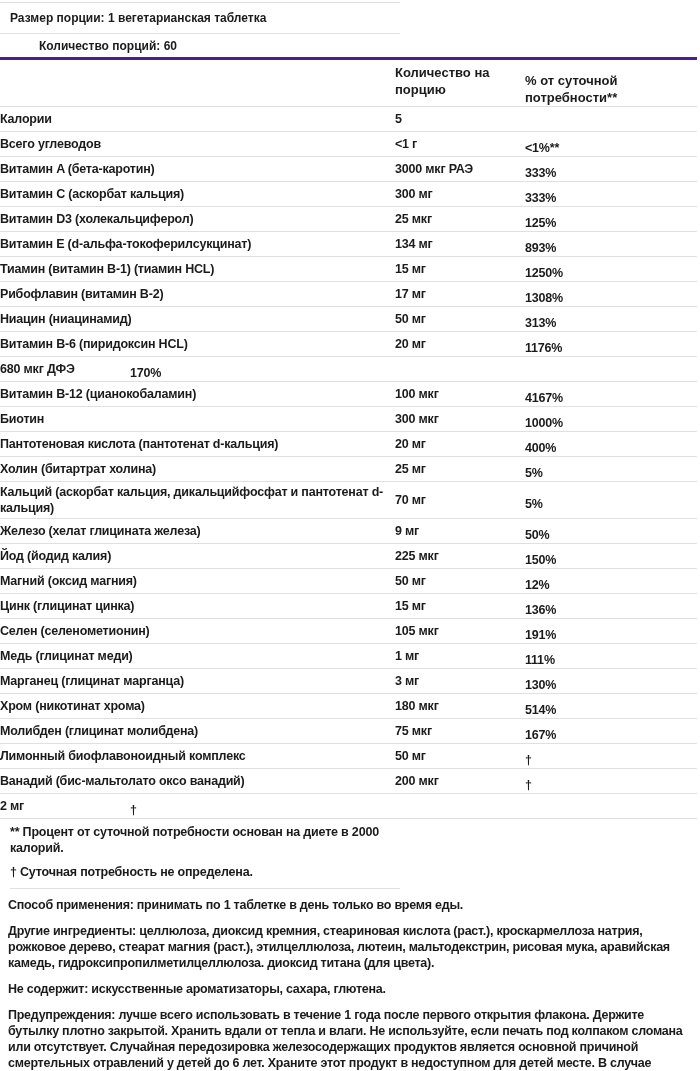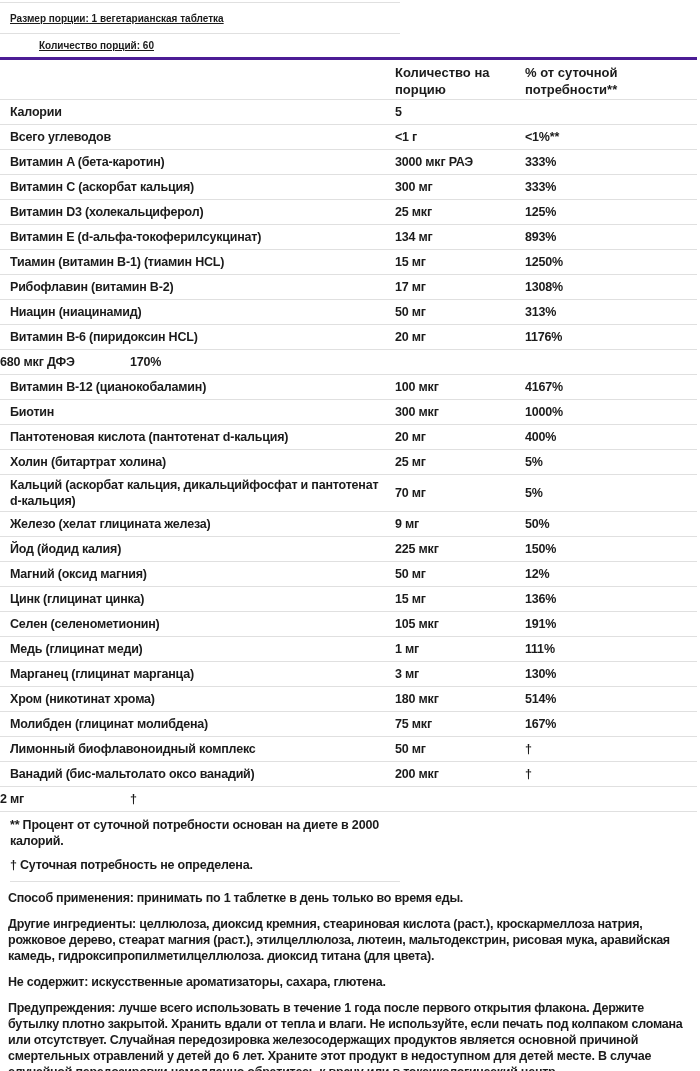--- a/index.html
+++ b/index.html
@@ -10,36 +10,35 @@
     font-weight:bold;
   }
   .page { width:700px; }
 
   
   .serving-table { width:400px; margin-top:2px; }
   .serving-row {
     border-top:1px solid #e0e0e0;
     height:31px; display:flex; align-items:center;
     padding-left:10px; box-sizing:border-box;
-    font-size:10px;
-    text-decoration:underline;
+    font-size:12px;
   }
   .serving-row.second { height:24px;padding-left:39px; }
 
   
   .facts { border-top:3px solid #4c1d95; width:697px; }
   .t-row {
     display:flex; align-items:center;
     min-height:25px; box-sizing:border-box;
     border-bottom:1px solid #e0e0e0;
     font-size:12.5px; letter-spacing:-0.2px; line-height:16px;
   }
-  .c1 { flex:0 0 395px; padding:2px 5px 2px 10px; box-sizing:border-box; }
+  .c1 { flex:0 0 395px; padding:2px 5px 2px 0; box-sizing:border-box; }
   .c2 { flex:0 0 130px; padding-right:14px; box-sizing:border-box; }
-  .c3 { flex:1; padding-right:20px; box-sizing:border-box; }
+  .c3 { flex:1; padding-right:20px; box-sizing:border-box;margin-top:8px; }
   .t-head {
     min-height:40px; align-items:flex-start;
     font-size:13px; letter-spacing:0; line-height:17px;
   }
   .t-head > div { padding-top:4px; }
 
   
   .footnotes {
     width:400px; margin:5px 0 0 10px;
     font-size:12.5px; letter-spacing:-0.2px; line-height:16px;

